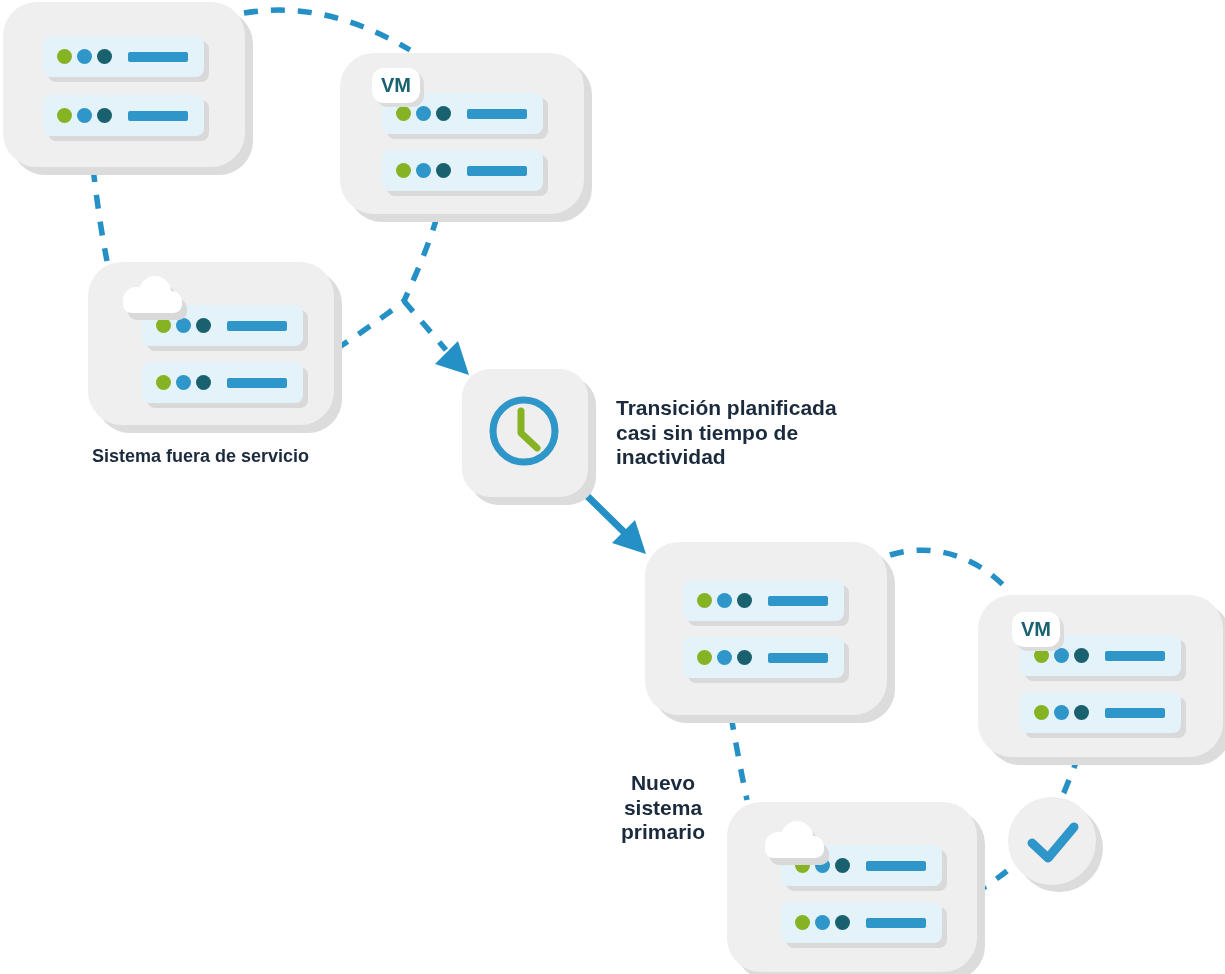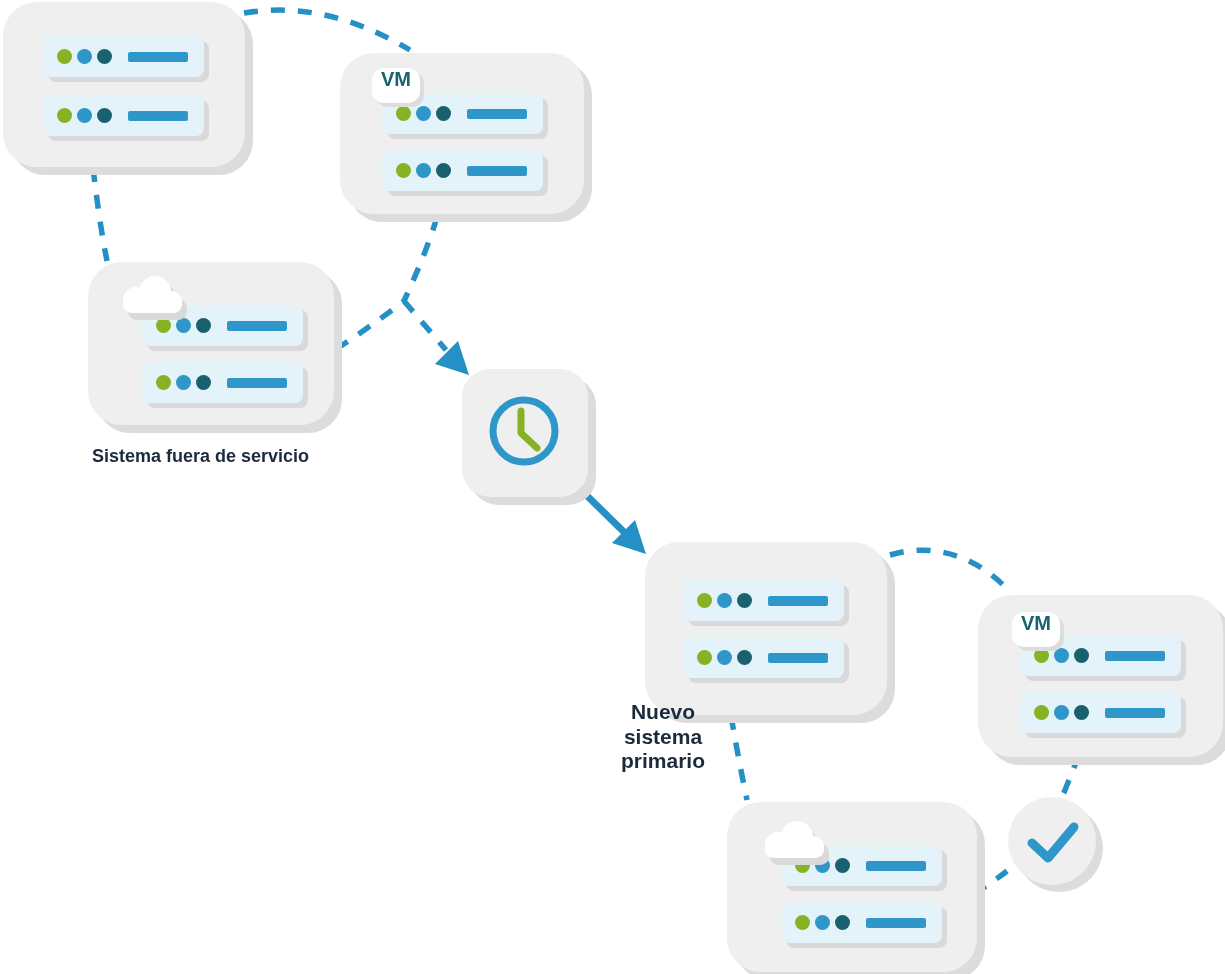--- a/index.html
+++ b/index.html
@@ -27,21 +27,21 @@
   .dot-green{left:14px;background:#86b324;}
   .dot-blue{left:34px;background:#2e96c8;}
   .dot-teal{left:54px;background:#19616e;}
   .bar-line{
     position:absolute;left:85px;top:16px;width:60px;height:10px;
     background:#2e96c8;border-radius:2px;
   }
   .vm-badge{
     position:absolute;left:32px;top:15px;width:48px;height:35px;
     background:#ffffff;border-radius:12px;box-shadow:4px 4px 0 #dcdcdc;
-    display:flex;align-items:flex-start;justify-content:center;
+    display:flex;align-items:center;justify-content:center;
     font-weight:700;font-size:20px;color:#19626f;z-index:3;
   }
   .cloud{position:absolute;left:26px;top:10px;z-index:3;}
   .label{
     position:absolute;font-weight:700;color:#1b2b3d;
     font-size:21px;line-height:24.5px;white-space:pre-line;
   }
   .label-left{font-size:18px;}
   .label-center{text-align:center;}
   .check-circle{
@@ -136,37 +136,40 @@
 
   <div class="label label-left" style="left:92px;top:444px;">Sistema fuera de servicio</div>
 
   <div class="card clock-card" style="left:462px;top:369px;width:126px;height:128px;">
     <svg width="126" height="128" viewBox="0 0 126 128">
       <circle cx="62" cy="62" r="31" fill="none" stroke="#2e96c8" stroke-width="7"></circle>
       <path d="M59,42 L59,64 L75,79" fill="none" stroke="#86b324" stroke-width="7" stroke-linecap="round" stroke-linejoin="round"></path>
     </svg>
   </div>
 
+  <div class="label" style="left:616px;top:396px;width:250px;">Transición planificada
+casi sin tiempo de
+inactividad</div>
 
   <div class="card plain-card" style="left:645px;top:542px;width:242px;height:173px;">
     <div class="server-bar pos1" style="top:38px;left:38px;">
       <span class="dot dot-green"></span>
       <span class="dot dot-blue"></span>
       <span class="dot dot-teal"></span>
       <span class="bar-line"></span>
     </div>
     <div class="server-bar pos2" style="top:95px;left:38px;">
       <span class="dot dot-green"></span>
       <span class="dot dot-blue"></span>
       <span class="dot dot-teal"></span>
       <span class="bar-line"></span>
     </div>
   </div>
 
-  <div class="label label-center" style="left:598px;top:700px;width:130px;">Nuevo
+  <div class="label label-center" style="left:598px;top:771px;width:130px;">Nuevo
 sistema
 primario</div>
 
   <div class="card vm-card" style="left:978px;top:595px;width:245px;height:162px;">
     <div class="vm-badge" style="left:34px;top:17px;">
       <span>VM</span>
     </div>
     <div class="server-bar pos1">
       <span class="dot dot-green"></span>
       <span class="dot dot-blue"></span>

